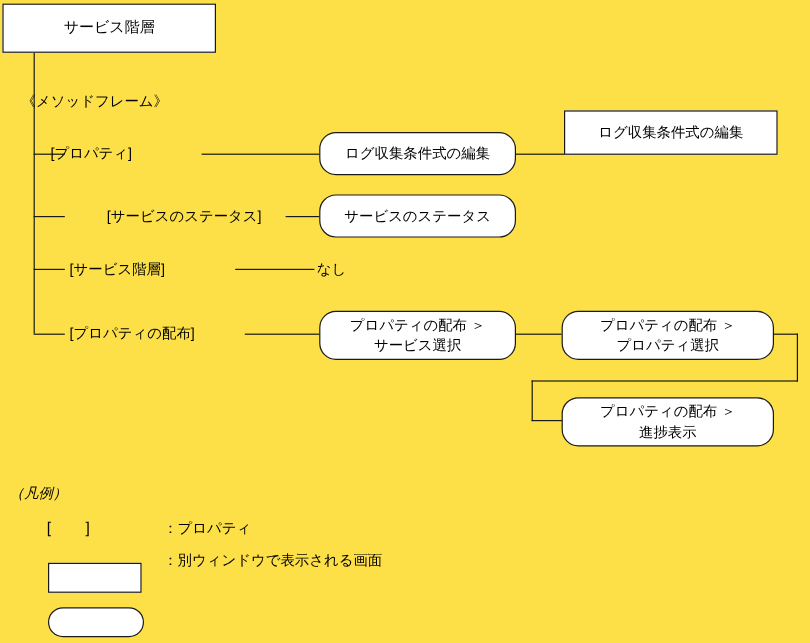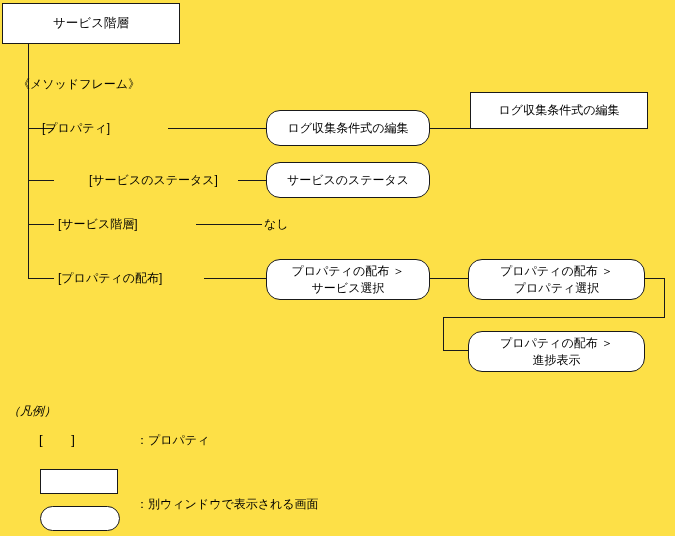--- a/index.html
+++ b/index.html
@@ -128,17 +128,17 @@
 
   <div class="node rounded" style="left:468px; top:331px; width:177px; height:41px;">プロパティの配布 ＞
 進捗表示</div>
 
   <div class="label" style="left:8px; top:405px; font-size:12px;font-style:italic;">（凡例）</div>
 
   <div class="legend-bracket" style="left:39px; top:432px; letter-spacing:1px;">[      ]</div>
   <div class="label" style="left:136px; top:434px;">：プロパティ</div>
 
   <div class="legend-shape rect" style="left:40px; top:469px; width:78px; height:25px;"></div>
-  <div class="label" style="left:136px; top:498px;font-family:Liberation Serif, serif;">：別ウィンドウで表示される画面</div>
+  <div class="label" style="left:136px; top:461px;font-family:Liberation Serif, serif;">：別ウィンドウで表示される画面</div>
 
   <div class="legend-shape rounded" style="left:40px; top:506px; width:80px; height:25px;"></div>
 
 </div>
 
 </body></html>

